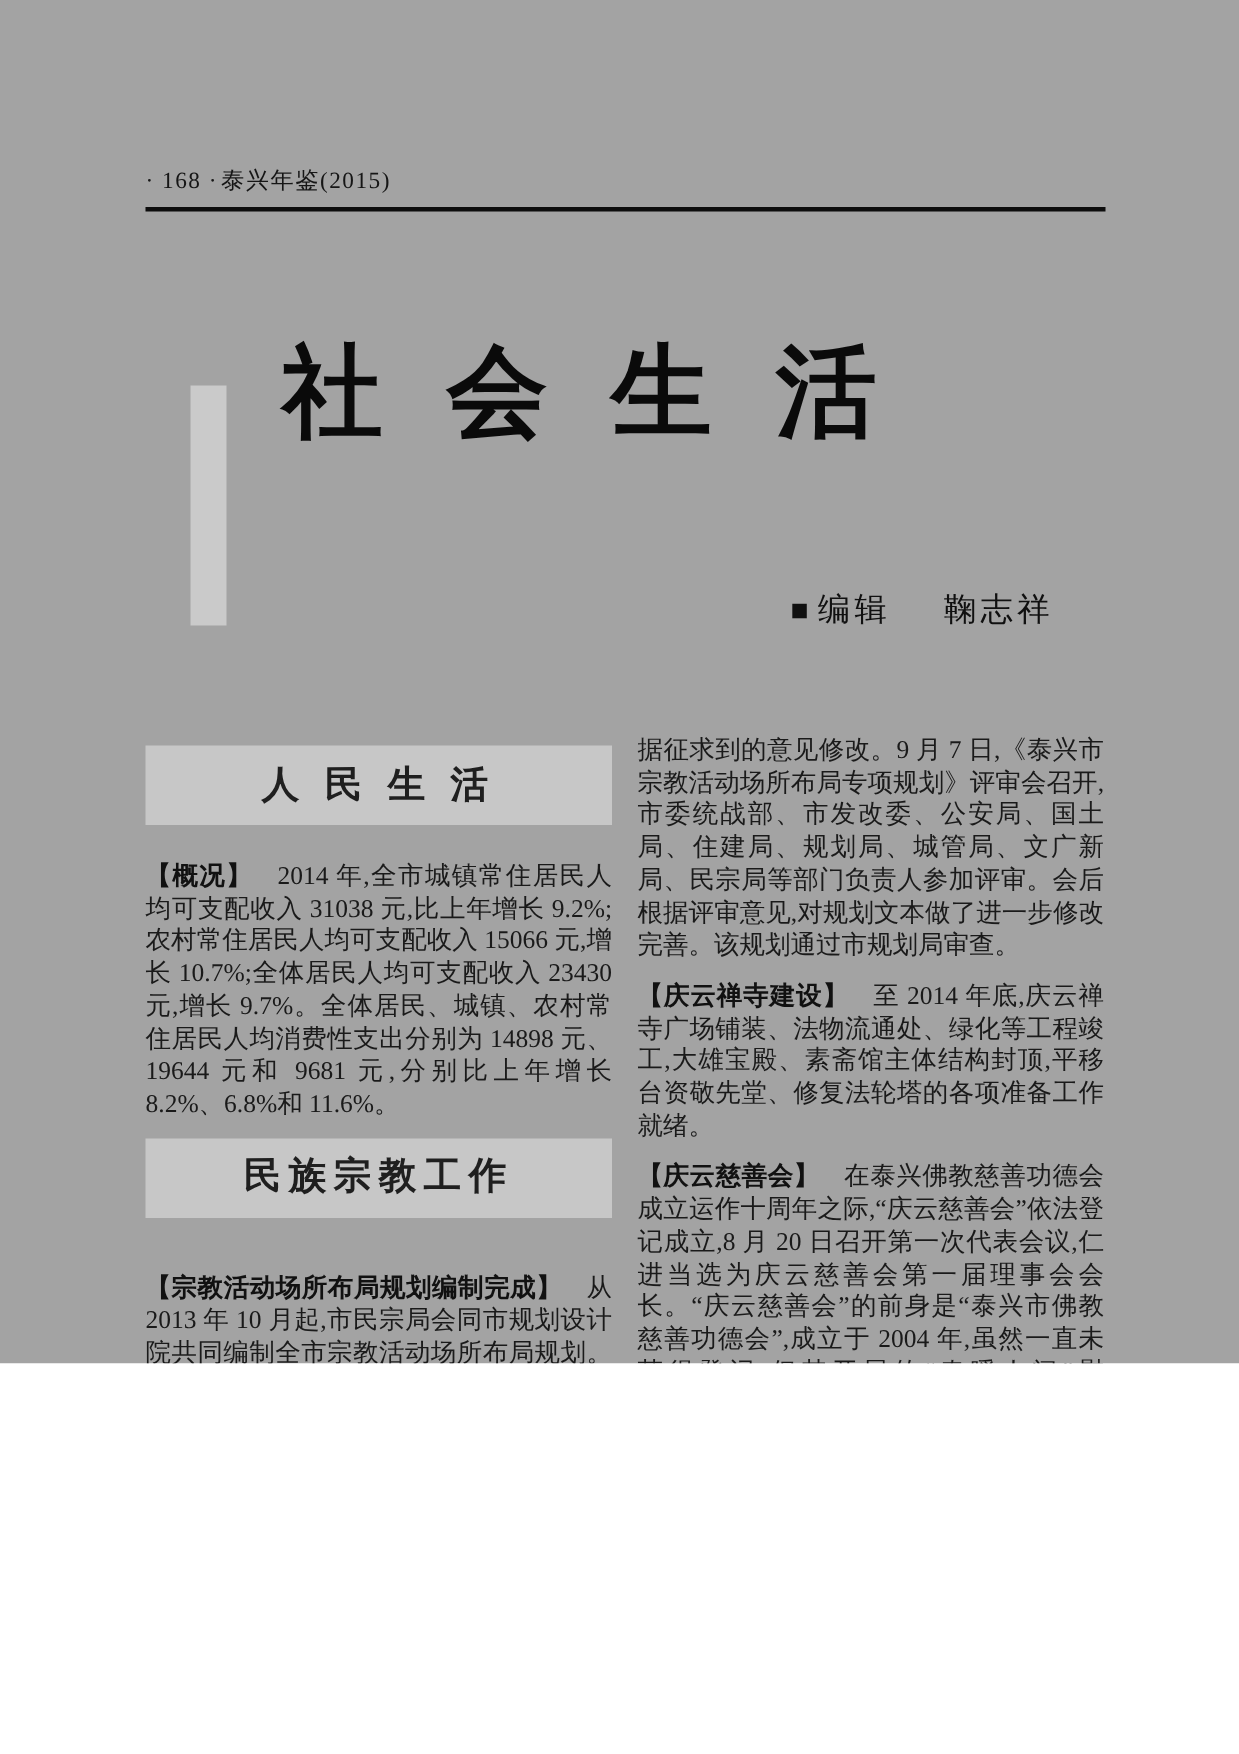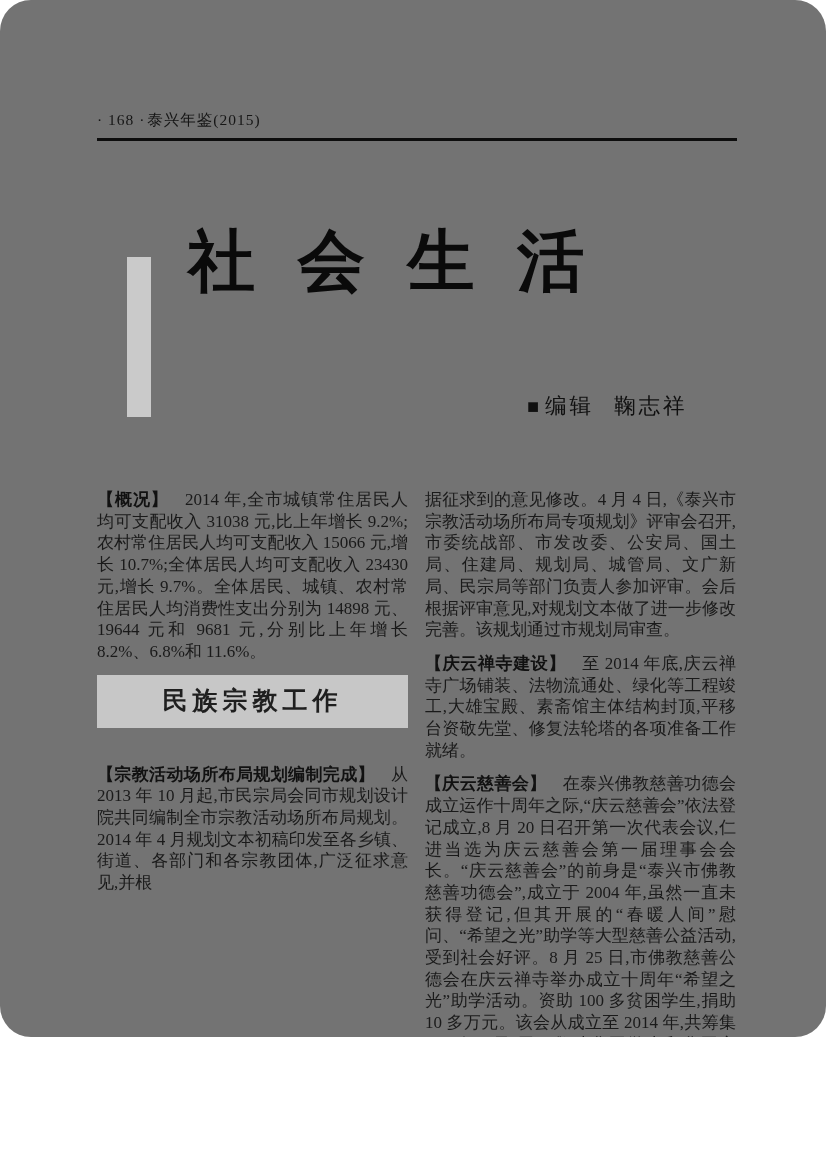--- a/index.html
+++ b/index.html
@@ -1,24 +1,23 @@
 <!DOCTYPE html>
 <html><head>
 <meta charset="utf-8">
 <style>
   html, body { margin: 0; padding: 0; background: #ffffff; }
   .page {
     position: relative;
     width: 826px;
-    height: 1037px;
-    background: #737373;
+    height: 909px;
+    background: #a3a3a3;
     overflow: hidden;
     font-family: "Liberation Serif", "DejaVu Serif", serif;
     color: #1a1a1a;
-    border-radius: 31px;
   }
   .page-header {
     position: absolute;
     left: 97px;
     top: 110px;
     font-size: 15.5px;
     letter-spacing: 1px;
     color: #161616;
     white-space: nowrap;
   }
@@ -52,21 +51,21 @@
   .editor-line {
     position: absolute;
     left: 527px;
     top: 391px;
     font-size: 21.5px;
     letter-spacing: 3px;
     color: #101010;
     white-space: nowrap;
   }
   .editor-line .square { font-size: 20px; margin-right: 3px; }
-  .editor-line .editor-name { margin-left: 20px; text-align: center; }
+  .editor-line .editor-name { margin-left: 35px; text-align: center; }
   .columns {
     position: absolute;
     left: 97px;
     top: 489px;
     width: 640px;
     display: flex;
     gap: 17px;
   }
   .col {
     width: 311px;
@@ -112,28 +111,31 @@
   <div class="title-bar"></div>
   <div class="chapter-title">社 会 生 活</div>
 
   <div class="editor-line">
     <span class="square">■</span><span>编辑</span><span class="editor-name">鞠志祥</span>
   </div>
 
   <div class="columns">
 
     <div class="col">
+      <div class="section-box first">
+        <span>人 民 生 活</span>
+      </div>
       <p class="para"><span class="plabel">【概况】</span><span>2014 年,全市城镇常住居民人均可支配收入 31038 元,比上年增长 9.2%;农村常住居民人均可支配收入 15066 元,增长 10.7%;全体居民人均可支配收入 23430 元,增长 9.7%。全体居民、城镇、农村常住居民人均消费性支出分别为 14898 元、19644 元和 9681 元,分别比上年增长 8.2%、6.8%和 11.6%。</span></p>
       <div class="section-box second">
         <span>民族宗教工作</span>
       </div>
       <p class="para"><span class="plabel">【宗教活动场所布局规划编制完成】</span><span>从 2013 年 10 月起,市民宗局会同市规划设计院共同编制全市宗教活动场所布局规划。2014 年 4 月规划文本初稿印发至各乡镇、街道、各部门和各宗教团体,广泛征求意见,并根</span></p>
     </div>
 
     <div class="col">
-      <p class="para"><span>据征求到的意见修改。4 月 4 日,《泰兴市宗教活动场所布局专项规划》评审会召开,市委统战部、市发改委、公安局、国土局、住建局、规划局、城管局、文广新局、民宗局等部门负责人参加评审。会后根据评审意见,对规划文本做了进一步修改完善。该规划通过市规划局审查。</span></p>
+      <p class="para"><span>据征求到的意见修改。9 月 7 日,《泰兴市宗教活动场所布局专项规划》评审会召开,市委统战部、市发改委、公安局、国土局、住建局、规划局、城管局、文广新局、民宗局等部门负责人参加评审。会后根据评审意见,对规划文本做了进一步修改完善。该规划通过市规划局审查。</span></p>
       <p class="para"><span class="plabel">【庆云禅寺建设】</span><span>至 2014 年底,庆云禅寺广场铺装、法物流通处、绿化等工程竣工,大雄宝殿、素斋馆主体结构封顶,平移台资敬先堂、修复法轮塔的各项准备工作就绪。</span></p>
       <p class="para"><span class="plabel">【庆云慈善会】</span><span>在泰兴佛教慈善功德会成立运作十周年之际,“庆云慈善会”依法登记成立,8 月 20 日召开第一次代表会议,仁进当选为庆云慈善会第一届理事会会长。“庆云慈善会”的前身是“泰兴市佛教慈善功德会”,成立于 2004 年,虽然一直未获得登记,但其开展的“春暖人间”慰问、“希望之光”助学等大型慈善公益活动,受到社会好评。8 月 25 日,市佛教慈善公德会在庆云禅寺举办成立十周年“希望之光”助学活动。资助 100 多贫困学生,捐助 10 多万元。该会从成立至 2014 年,共筹集 200 多万元,用于救助贫困学生和贫困家庭。</span></p>
 
     </div>
 
   </div>
 </div>
 
 </body></html>

